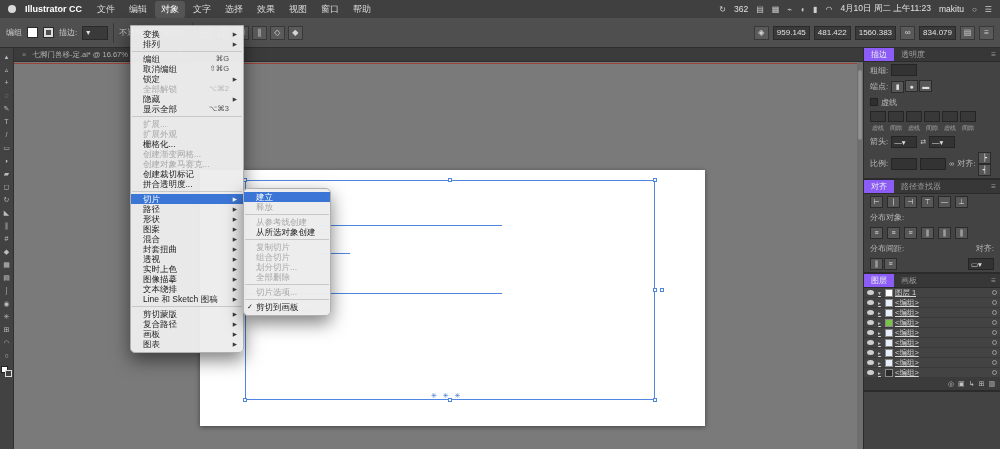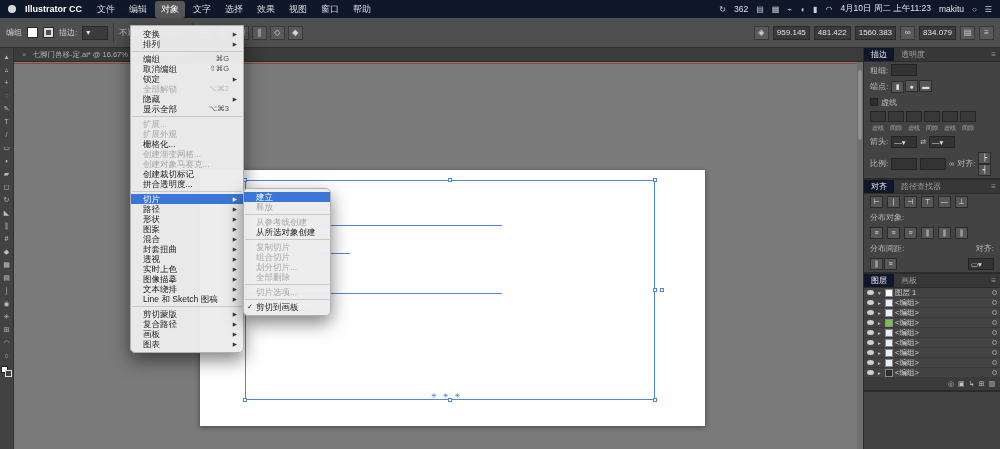--- a/index.html
+++ b/index.html
@@ -1,20 +1,20 @@
 <!DOCTYPE html>
 <html><head>
 <meta charset="utf-8">
 <style>
   * { margin:0; padding:0; box-sizing:border-box; }
   body { background:#4a4a4a; font-family:"Liberation Sans", sans-serif; }
   .screen { position:relative; width:1000px; height:449px; overflow:hidden; background:#787878; }
 
   
-  .menubar { position:absolute; top:0; left:0; right:0; height:18px; background:#0f172a;
+  .menubar { position:absolute; top:0; left:0; right:0; height:18px; background:#404040;
              color:#d9d9d9; font-size:9px; display:flex; align-items:center; padding:0 8px; gap:9px; z-index:60; }
   .apple-dot { width:8px; height:8px; border-radius:50%; background:#d9d9d9; flex:none; }
   .appname { font-weight:bold; color:#fff; white-space:nowrap; }
   #mb-menus { display:flex; gap:2px; }
   .menu-title { padding:2px 6px; border-radius:3px; white-space:nowrap; }
   .menu-title.active { background:#565656; color:#fff; }
   .mb-right { margin-left:auto; display:flex; align-items:center; gap:8px; font-size:8px; color:#cfcfcf; }
   .mb-ic { font-size:8px; color:#cfcfcf; }
   .mb-text { font-size:8.5px; color:#e2e2e2; white-space:nowrap; }
 
@@ -59,39 +59,39 @@
   .marks { position:absolute; color:#3f6fd0; font-size:7px; letter-spacing:2px; }
   .vscroll { position:absolute; top:0; right:0; width:6px; bottom:0; background:#6e6e6e; }
   .vscroll .thumb { position:absolute; top:8px; left:1px; width:4px; height:70px; background:#949494; border-radius:2px; }
 
   
   .rightdock { position:absolute; top:48px; left:863px; width:137px; bottom:0; background:#434343;
                border-left:1px solid #2b2b2b; font-size:8px; color:#c9c9c9; z-index:6; overflow:hidden; }
   .panel { border-bottom:2px solid #2b2b2b; }
   .ptabs { height:14px; background:#373737; display:flex; align-items:stretch; border-bottom:1px solid #2b2b2b; }
   .ptab { padding:0 7px; line-height:14px; color:#9d9d9d; white-space:nowrap; }
-  .ptab.active { background:#0f172a; color:#ececec;font-family:Liberation Mono, monospace; }
+  .ptab.active { background:#8b5cf6; color:#ececec;font-family:Liberation Mono, monospace; }
   .pmenu { margin-left:auto; padding:0 4px; line-height:14px; color:#9d9d9d; }
   .prow { display:flex; align-items:center; gap:3px; padding:2px 6px; }
   .plabel { color:#b9b9b9; white-space:nowrap; }
   .plabel.right { margin-left:auto; }
   .pfield { background:#333333; border:1px solid #252525; height:12px; min-width:26px; color:#dddddd;
             padding:0 2px; line-height:11px; font-size:7.5px; }
   .pfield.wide { flex:1; }
   .pbtn { width:13px; height:12px; background:#575757; border:1px solid #2b2b2b; display:inline-flex;
           align-items:center; justify-content:center; font-size:7px; color:#e0e0e0; margin-right:1px; }
   .pcheck { width:8px; height:8px; background:#2f2f2f; border:1px solid #232323; display:inline-block; }
   .dashrow { display:flex; gap:2px; padding:1px 6px; }
   .dashbox { width:16px; height:11px; background:#383838; border:1px solid #252525; }
   .dashlbl { width:16px; font-size:6px; color:#a3a3a3; text-align:center; }
   .profline { flex:1; height:1px; background:#bbb; margin:0 2px; }
 
   
   .lrow { display:flex; align-items:center; height:10px; border-bottom:1px solid #3a3a3a;
-          padding:0 3px; gap:2px; font-size:7.5px; color:#d6d6d6; }
+          padding:0 3px; gap:2px; font-size:7.5px; color:#d6d6d6;text-decoration:underline; }
   .lrow.grp .lname { }
   .eye { width:7px; height:5px; background:#cfcfcf; border-radius:50%; flex:none; }
   .exp { width:7px; font-size:5.5px; color:#bdbdbd; text-align:center; flex:none; }
   .thumb { width:8px; height:8px; border:1px solid #8a8a8a; flex:none; }
   .lname { white-space:nowrap; overflow:hidden; }
   .circle { width:5px; height:5px; border:1px solid #9a9a9a; border-radius:50%; margin-left:auto; flex:none; }
   .lfooter { height:12px; display:flex; align-items:center; justify-content:flex-end; gap:4px;
              padding:0 5px; background:#3b3b3b; }
   .fico { font-size:7px; color:#c2c2c2; }
 

